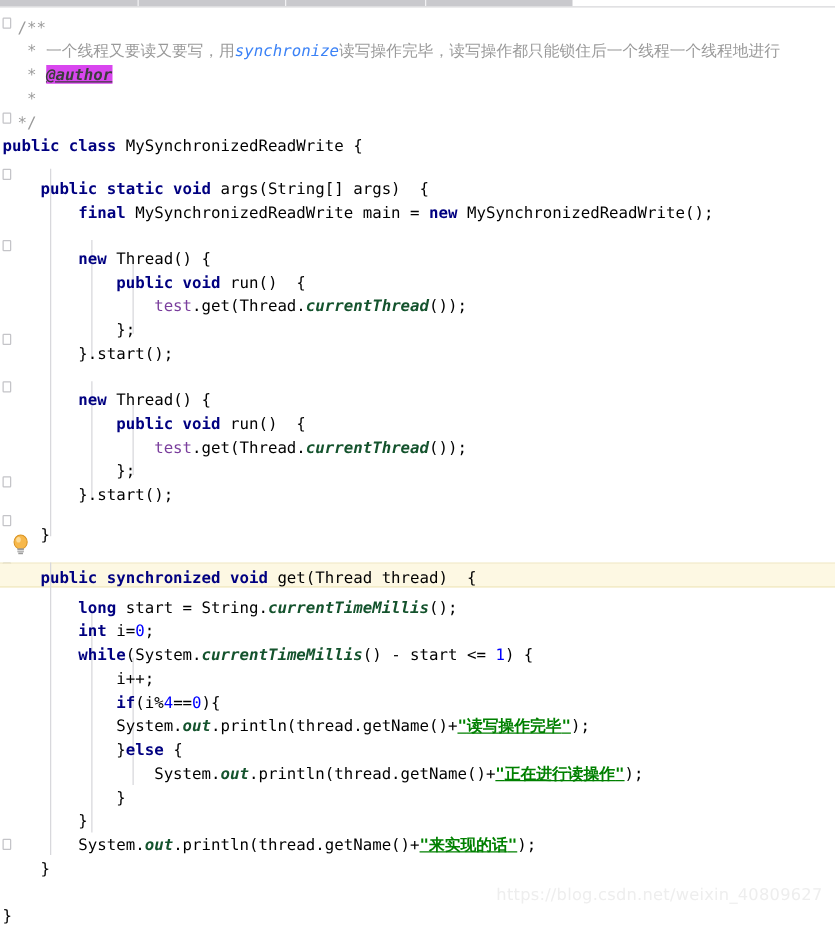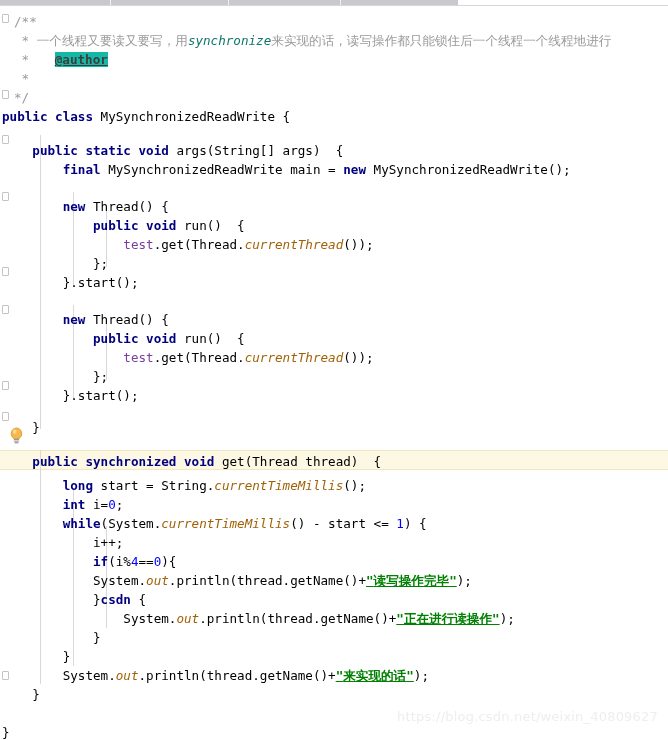--- a/index.html
+++ b/index.html
@@ -108,28 +108,28 @@
   
   .guide {
     position: absolute;
     width: 1px;
     background: #d8d8dc;
   }
 
   
   .kw   { color: #000080; font-weight: bold; }
   .ident{ color: #000000; }
-  .field{ color: #a16207; font-weight: normal; font-style: italic; }
+  .field{ color: #14532d; font-weight: bold; font-style: italic; }
   .num  { color: #0000ff; }
   .str  { color: #008000; font-weight: bold; text-decoration: underline; }
   .localvar { color: #7a3e9d; }
   .cmt  { color: #9a9a9a; }
-  .cmt-i{ color: #0f766e; font-style: italic; }
-  .tag  { color: #3d3d3d; font-weight: bold; 
-          background: #14b8a6; text-decoration: underline; margin-left: 18px; }
+  .cmt-i{ color: #3b82f6; font-style: italic; }
+  .tag  { color: #3d3d3d; font-weight: bold; font-style: italic;
+          background: #d946ef; text-decoration: underline; }
   .cn   { font-family: "DejaVu Sans", "Liberation Sans", sans-serif; }
 
   
   #watermark {
     position: absolute;
     right: 10px;
     bottom: 16px;
     font-family: "DejaVu Sans", "Liberation Sans", sans-serif;
     font-size: 13px;
     color: #eeeeee;
@@ -183,21 +183,21 @@
   <div class="guide" style="left:73px;  top:298px; height:94px"></div>
   <div class="guide" style="left:73px;  top:481px; height:178px"></div>
   <div class="guide" style="left:106px; top:204px; height:56px"></div>
   <div class="guide" style="left:106px; top:317px; height:56px"></div>
   <div class="guide" style="left:106px; top:519px; height:102px"></div>
 
   <div id="code-layer">
 
     <div class="ln" style="top:5px;left:14px"><span class="cmt">/**</span></div>
 
-    <div class="ln" style="top:24px;left:14px"><span class="cmt"> * </span><span class="cmt cn">一个线程又要读又要写，用</span><span class="cmt-i">synchronize</span><span class="cmt cn">来实现的话，读写操作都只能锁住后一个线程一个线程地进行</span></div>
+    <div class="ln" style="top:24px;left:14px"><span class="cmt"> * </span><span class="cmt cn">一个线程又要读又要写，用</span><span class="cmt-i">synchronize</span><span class="cmt cn">读写操作完毕，读写操作都只能锁住后一个线程一个线程地进行</span></div>
 
     <div class="ln" style="top:43px;left:14px"><span class="cmt"> * </span><span class="tag">@author</span></div>
 
     <div class="ln" style="top:62px;left:14px"><span class="cmt"> *</span></div>
 
     <div class="ln" style="top:81px;left:14px"><span class="cmt">*/</span></div>
 
     <div class="ln" style="top:100px;left:2px"><span class="kw">public class </span><span class="ident">MySynchronizedReadWrite</span><span class="ident"> {</span></div>
 
     <div class="ln" style="top:134px;left:2px"><span class="ind">    </span><span class="kw">public static void </span><span class="ident">args(String[] args)  {</span></div>
@@ -225,21 +225,21 @@
     <div class="ln" style="top:488px;left:2px"><span class="ind">        </span><span class="kw">int </span><span class="ident">i=</span><span class="num">0</span><span class="ident">;</span></div>
 
     <div class="ln" style="top:507px;left:2px"><span class="ind">        </span><span class="kw">while</span><span class="ident">(System.</span><span class="field">currentTimeMillis</span><span class="ident">() - start &lt;= </span><span class="num">1</span><span class="ident">) {</span></div>
 
     <div class="ln" style="top:526px;left:2px"><span class="ind">            </span><span class="ident">i++;</span></div>
 
     <div class="ln" style="top:545px;left:2px"><span class="ind">            </span><span class="kw">if</span><span class="ident">(i%</span><span class="num">4</span><span class="ident">==</span><span class="num">0</span><span class="ident">){</span></div>
 
     <div class="ln" style="top:564px;left:2px"><span class="ind">            </span><span class="ident">System.</span><span class="field">out</span><span class="ident">.println(thread.getName()+</span><span class="str">"<span class="cn">读写操作完毕</span>"</span><span class="ident">);</span></div>
 
-    <div class="ln" style="top:583px;left:2px"><span class="ind">            </span><span class="ident">}</span><span class="kw">csdn </span><span class="ident">{</span></div>
+    <div class="ln" style="top:583px;left:2px"><span class="ind">            </span><span class="ident">}</span><span class="kw">else </span><span class="ident">{</span></div>
 
     <div class="ln" style="top:602px;left:2px"><span class="ind">                </span><span class="ident">System.</span><span class="field">out</span><span class="ident">.println(thread.getName()+</span><span class="str">"<span class="cn">正在进行读操作</span>"</span><span class="ident">);</span></div>
 
     <div class="ln" style="top:621px;left:2px"><span class="ind">            </span><span class="ident">}</span></div>
 
     <div class="ln" style="top:640px;left:2px"><span class="ind">        </span><span class="ident">}</span></div>
 
     <div class="ln" style="top:659px;left:2px"><span class="ind">        </span><span class="ident">System.</span><span class="field">out</span><span class="ident">.println(thread.getName()+</span><span class="str">"<span class="cn">来实现的话</span>"</span><span class="ident">);</span></div>
 
     <div class="ln" style="top:678px;left:2px"><span class="ind">    </span><span class="ident">}</span></div>

